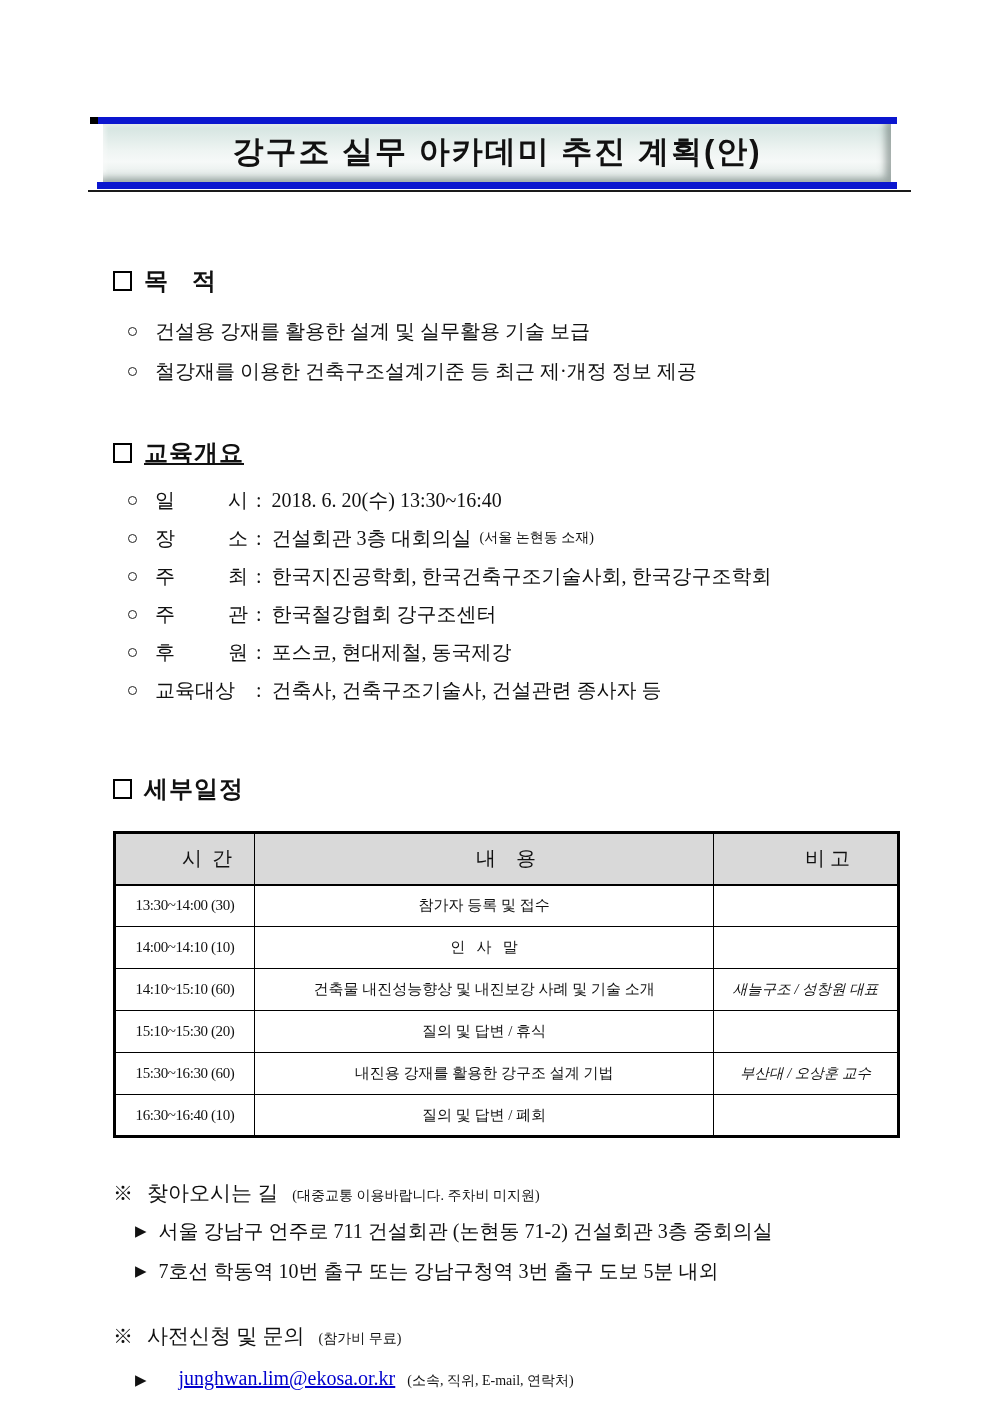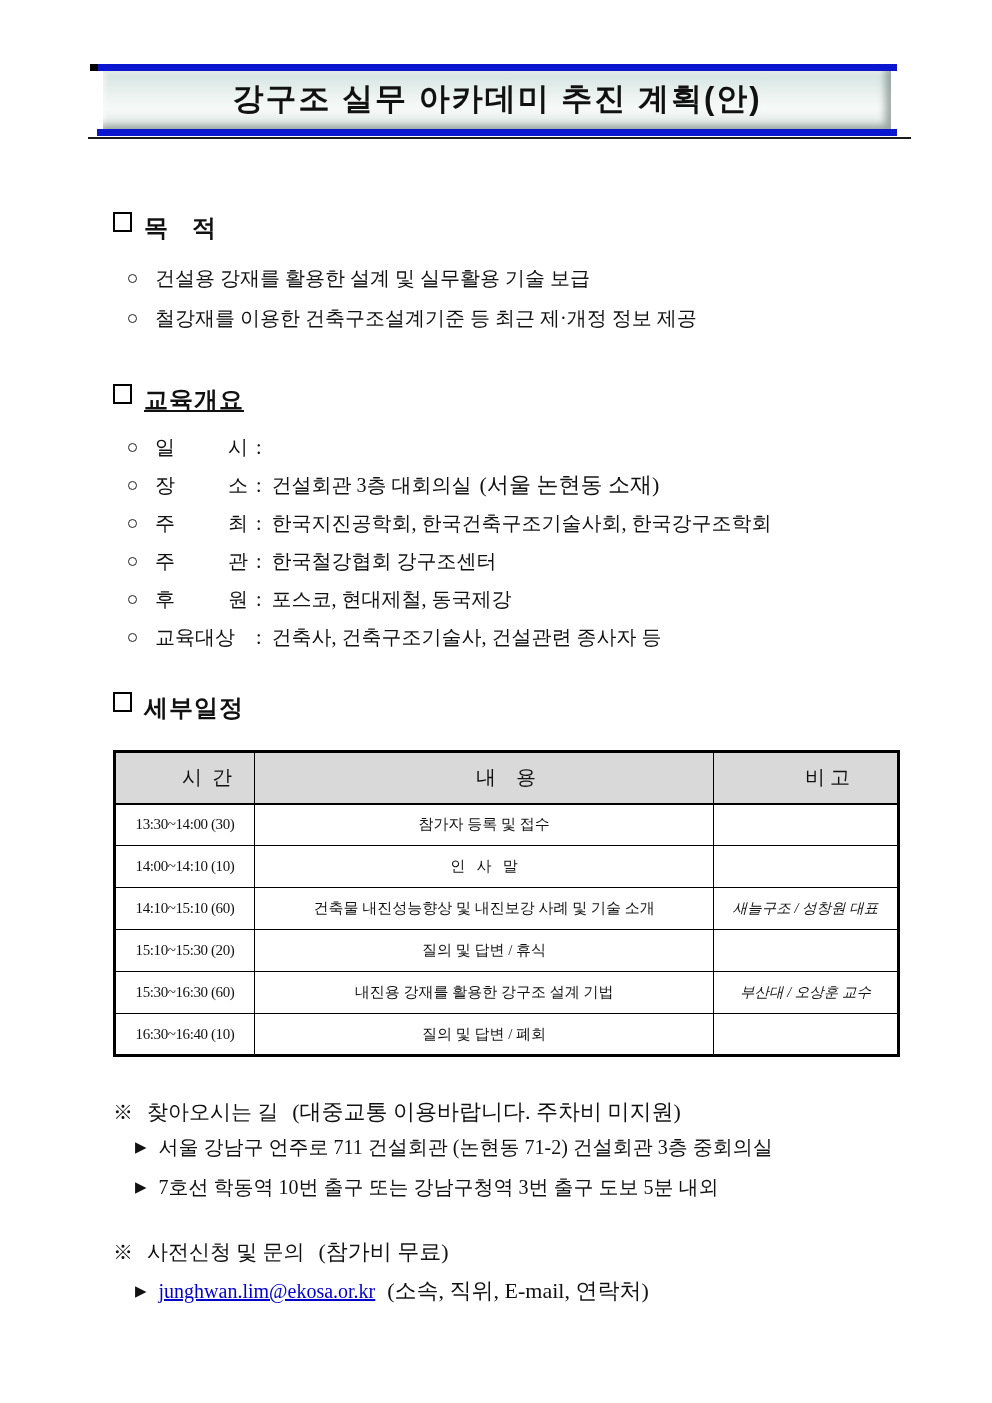--- a/index.html
+++ b/index.html
@@ -9,21 +9,21 @@
     --link:#0000cd;
   }
   *{margin:0;padding:0;box-sizing:border-box;}
   html,body{background:#fff;}
   body{font-family:"Liberation Serif","DejaVu Serif",serif;color:var(--ink);}
   .page{position:relative;width:992px;height:1403px;background:#fff;overflow:hidden;}
 
   
   .title-bar{
     position:relative;
-    margin:64px 95px 0 97px;
+    margin:117px 95px 0 97px;
     border-top:7px solid var(--blue);
     border-bottom:7px solid var(--blue);
   }
   .title-bar::before{ 
     content:"";position:absolute;left:-7px;top:-7px;width:8px;height:7px;background:#000;
   }
   .title-bar::after{ 
     content:"";position:absolute;left:-9px;right:-14px;bottom:-10px;height:2px;background:#1a1a1a;
   }
   .title-band{
@@ -33,21 +33,21 @@
     box-shadow:inset -6px -4px 7px rgba(96,112,107,.55), inset 2px 2px 4px rgba(255,255,255,.7);
     text-align:center;
   }
   .title-text{
     font-family:"Liberation Sans","DejaVu Sans",sans-serif;
     font-weight:bold;font-size:31px;letter-spacing:2px;white-space:pre;
   }
 
   
   .sec-heading{
-    display:flex;gap:12px;
+    display:flex;align-items:center;gap:12px;
     margin-left:113px;
     font-family:"Liberation Sans","DejaVu Sans",sans-serif;
     font-weight:bold;font-size:24px;letter-spacing:1px;
   }
   .sq{
     width:19px;height:20px;border:2px solid #000;background:#fff;flex:0 0 auto;
   }
   .sec-heading .h-label{white-space:pre;}
 
   
@@ -58,21 +58,21 @@
   }
   .o-dot{
     width:9px;height:9px;border:1.4px solid #222;border-radius:50%;
     flex:0 0 auto;align-self:center;margin-right:18px;background:#fff;
   }
   .ov-label{
     display:inline-block;width:93px;
     text-align:justify;text-align-last:justify;white-space:normal;
   }
   .ov-colon{display:inline-block;margin:0 10px 0 8px;}
-  .small-note{font-size:22px;}
+  .small-note{font-size:14px;}
 
   
   table.schedule{
     border-collapse:collapse;table-layout:fixed;
     margin:26px 0 0 113px;width:784px;
     border:3px solid #000;
   }
   table.schedule th,table.schedule td{
     border:1.6px solid #000;text-align:center;vertical-align:middle;
     overflow:hidden;
@@ -95,29 +95,29 @@
   .ref-line{
     display:flex;align-items:baseline;gap:14px;
     margin-left:113px;font-size:21px;line-height:30px;white-space:pre;
   }
   .ref-mark{font-size:20px;}
   .arrow-line{
     display:flex;align-items:baseline;gap:12px;
     margin-left:135px;font-size:20px;line-height:40px;white-space:pre;
   }
   .arrow-mark{font-size:15px;align-self:center;}
-  a.email-link{color:var(--link);text-decoration:underline;cursor:pointer;}
+  a.email-link{color:var(--link);text-decoration:underline;cursor:pointer;margin-left:20px;}
 
   
   .mt-purpose{margin-top:76px;}
   .mt-purpose-items{margin-top:14px;}
   .mt-overview{margin-top:46px;text-decoration:underline;}
   .mt-overview-items{margin-top:12px;}
   .ov-line{line-height:38px;}
-  .mt-schedule{margin-top:36px;}
+  .mt-schedule{margin-top:64px;}
   .mt-directions{margin-top:40px;}
   .mt-apply{margin-top:30px;}
   .mt-tel{margin-top:4px;}
 </style>
 </head>
 <body>
 
 <div class="page">
 
   <div class="title-bar">
@@ -143,20 +143,21 @@
 
   <div class="sec-heading mt-overview">
     <span class="sq"></span>
     <span class="h-label">교육개요</span>
   </div>
   <div class="mt-overview-items">
     <div class="o-line ov-line">
       <span class="o-dot"></span>
       <span class="ov-label">일 시</span>
       <span class="ov-colon">:</span>
+      <span>2018. 6. 20(수) 13:30~16:40</span>
     </div>
     <div class="o-line ov-line">
       <span class="o-dot"></span>
       <span class="ov-label">장 소</span>
       <span class="ov-colon">:</span>
       <span>건설회관 3층 대회의실</span>
       <span class="small-note" style="margin-left:8px;">(서울 논현동 소재)</span>
     </div>
     <div class="o-line ov-line">
       <span class="o-dot"></span>

